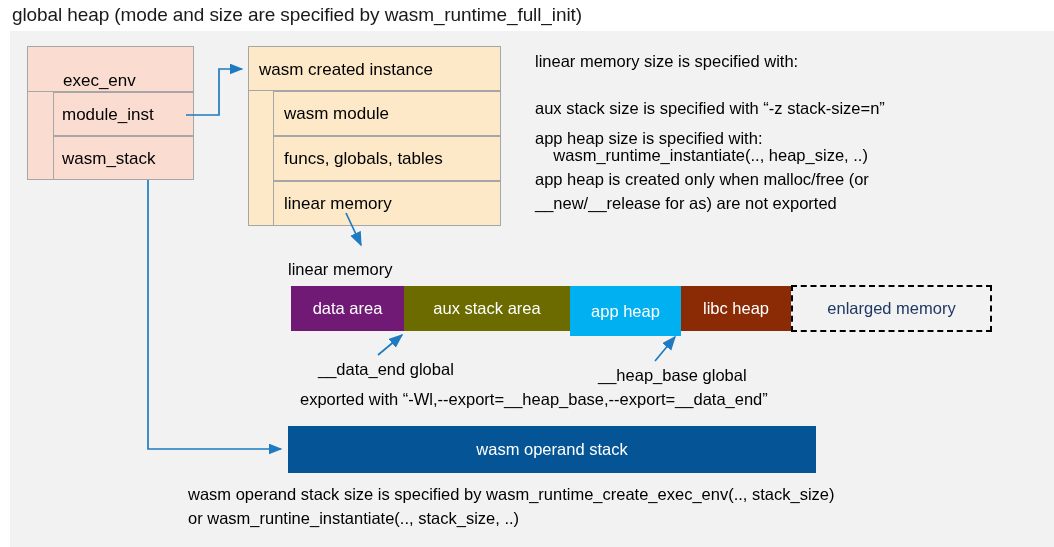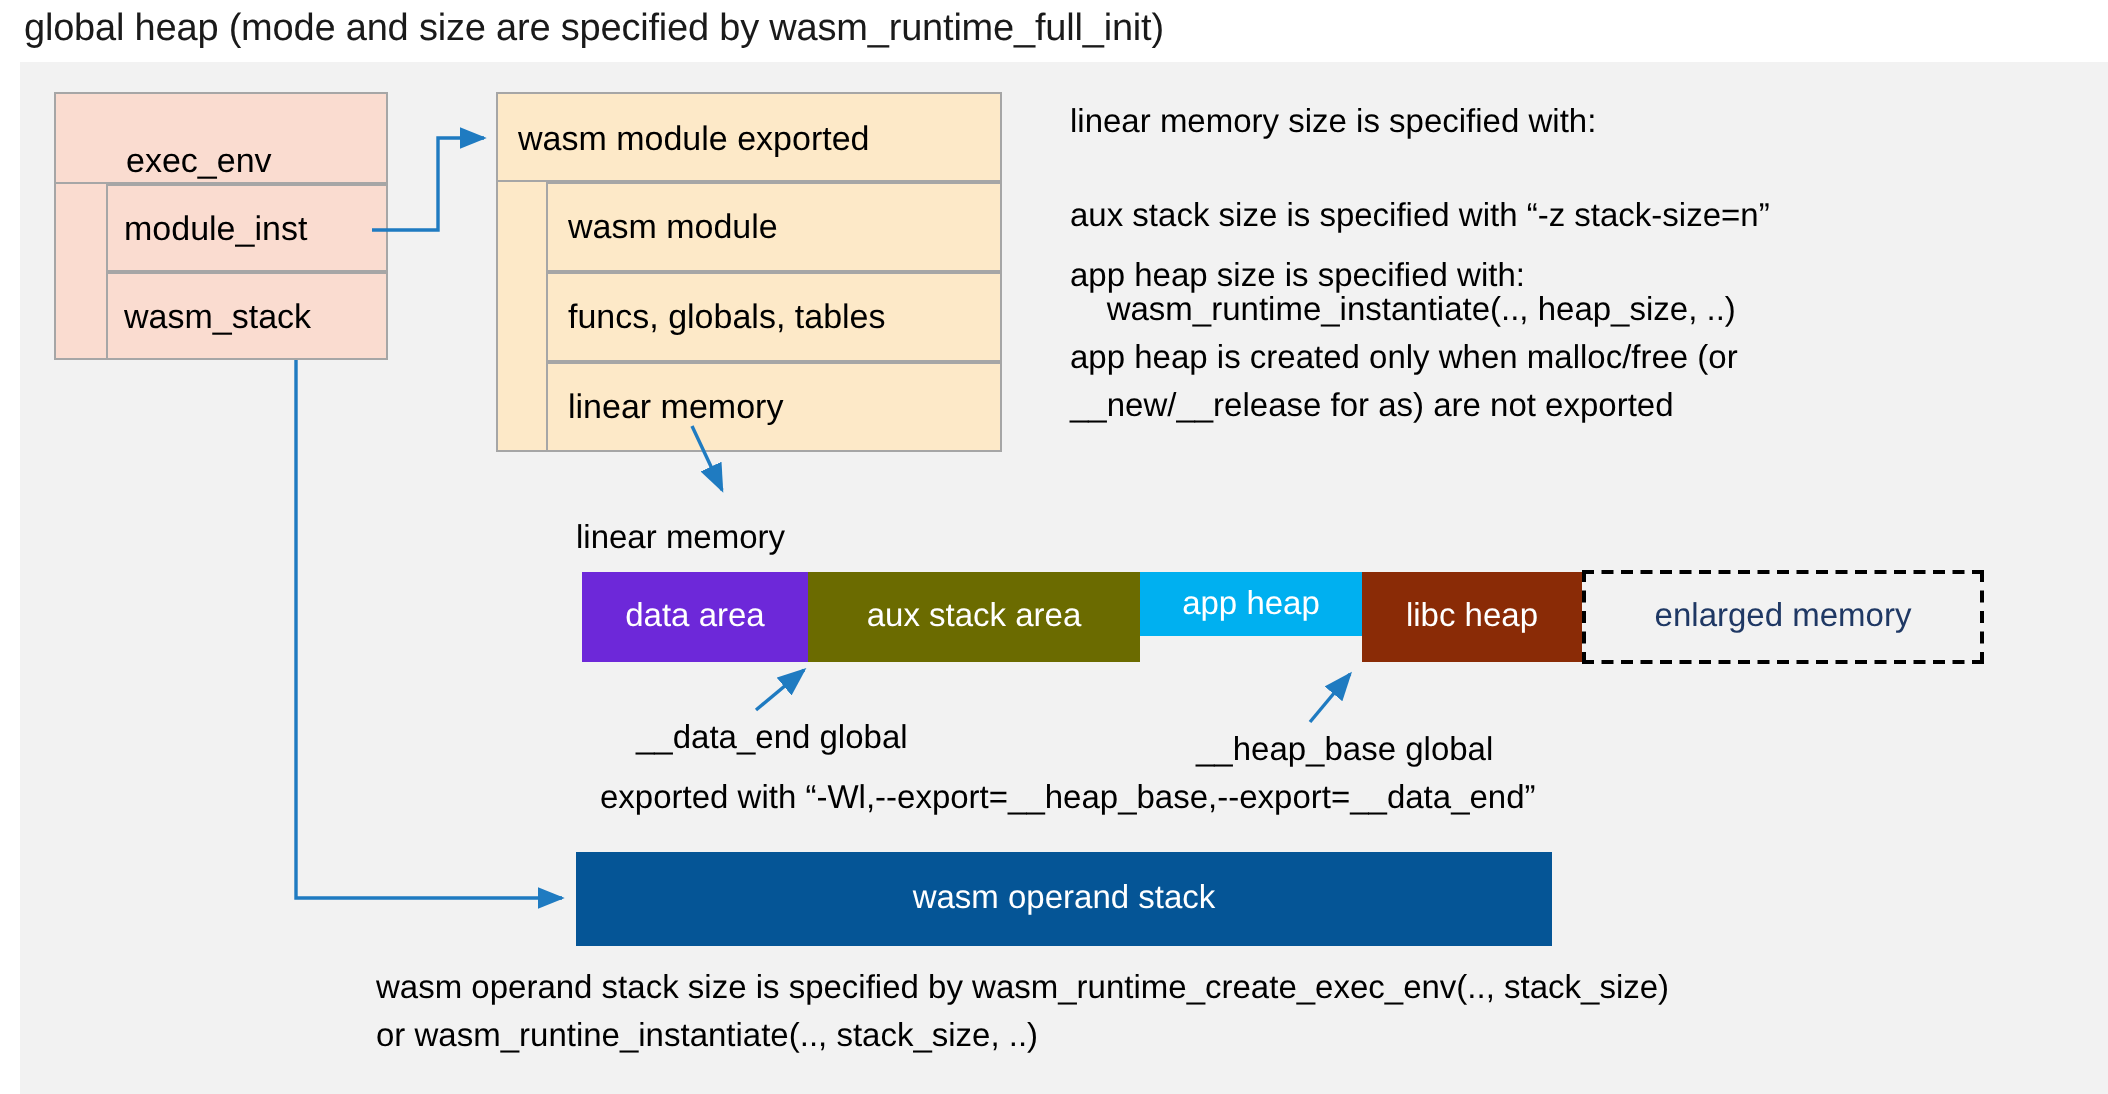--- a/index.html
+++ b/index.html
@@ -135,55 +135,55 @@
   <div class="boxlabel" style="left:38px; top:72px;margin-left:25px;">exec_env</div>
 
   <div class="box pink" style="left:53px; top:92px; width:141px; height:44px;"></div>
   <div class="boxlabel" style="left:62px; top:106px;">module_inst</div>
 
   <div class="box pink" style="left:53px; top:136px; width:141px; height:44px;"></div>
   <div class="boxlabel" style="left:62px; top:150px;">wasm_stack</div>
 
   <div class="box cream" style="left:248px; top:46px; width:253px; height:180px;"></div>
   <div class="box cream" style="left:248px; top:46px; width:253px; height:45px;"></div>
-  <div class="boxlabel" style="left:259px; top:61px;">wasm module exported</div>
+  <div class="boxlabel" style="left:259px; top:61px;">wasm created instance</div>
 
   <div class="box cream" style="left:273px; top:91px; width:228px; height:45px;"></div>
   <div class="boxlabel" style="left:284px; top:105px;">wasm module</div>
 
   <div class="box cream" style="left:273px; top:136px; width:228px; height:45px;"></div>
   <div class="boxlabel" style="left:284px; top:150px;">funcs, globals, tables</div>
 
   <div class="box cream" style="left:273px; top:181px; width:228px; height:45px;"></div>
   <div class="boxlabel" style="left:284px; top:195px;">linear memory</div>
 
   <div class="note" style="left:535px; top:50px;">linear memory size is specified with:</div>
   <div class="note" style="left:535px; top:97.2px;">aux stack size is specified with “-z stack-size=n”</div>
   <div class="note" style="left:535px; top:127px;">app heap size is specified with:</div>
   <div class="note" style="left:535px; top:144.4px;">    wasm_runtime_instantiate(.., heap_size, ..)</div>
   <div class="note" style="left:535px; top:168px;">app heap is created only when malloc/free (or</div>
   <div class="note" style="left:535px; top:191.6px;">__new/__release for as) are not exported</div>
 
   <div class="smalllabel" style="left:288px; top:261px;">linear memory</div>
 
-  <div class="memseg" style="left:291px; top:286px; width:113px; height:45px; background:#6d28d9;">data area</div>
+  <div class="memseg" style="left:291px; top:286px; width:113px; height:45px; background:#701a75;">data area</div>
 
   <div class="memseg" style="left:404px; top:286px; width:166px; height:45px; background:#6b6b00;">aux stack area</div>
 
-  <div class="memseg" style="left:570px; top:286px; width:111px; height:32px; background:#00b0f0;">app heap</div>
+  <div class="memseg" style="left:570px; top:286px; width:111px; height:50px; background:#00b0f0;">app heap</div>
 
   <div class="memseg" style="left:681px; top:286px; width:110px; height:45px; background:#8a2b06;">libc heap</div>
 
   <div class="memseg seg-dashed" style="left:791px; top:285px; width:201px; height:47px;">enlarged memory</div>
 
   <div class="ann" style="left:318px; top:358px;">__data_end global</div>
   <div class="ann" style="left:300px; top:388px;">exported with “-Wl,--export=__heap_base,--export=__data_end”</div>
   <div class="ann" style="left:598px; top:364px;">__heap_base global</div>
 
-  <div class="opstack" style="left:288px; top:426px; width:488px; height:47px; background:#055596;">wasm operand stack</div>
+  <div class="opstack" style="left:288px; top:426px; width:528px; height:47px; background:#055596;">wasm operand stack</div>
 
   <div class="note" style="left:188px; top:483px;">wasm operand stack size is specified by wasm_runtime_create_exec_env(.., stack_size)</div>
   <div class="note" style="left:188px; top:506.6px;">or wasm_runtine_instantiate(.., stack_size, ..)</div>
 
   <svg class="wires" viewBox="0 0 1054 547">
     <defs>
       <marker id="ah" markerWidth="9" markerHeight="9" refX="7.2" refY="3.2" orient="auto" markerUnits="strokeWidth">
         <path d="M0,0 L8,3.2 L0,6.4 z" fill="#1f7bc1"></path>
       </marker>
       <marker id="ahs" markerWidth="10" markerHeight="10" refX="7.6" refY="3.4" orient="auto" markerUnits="strokeWidth">

